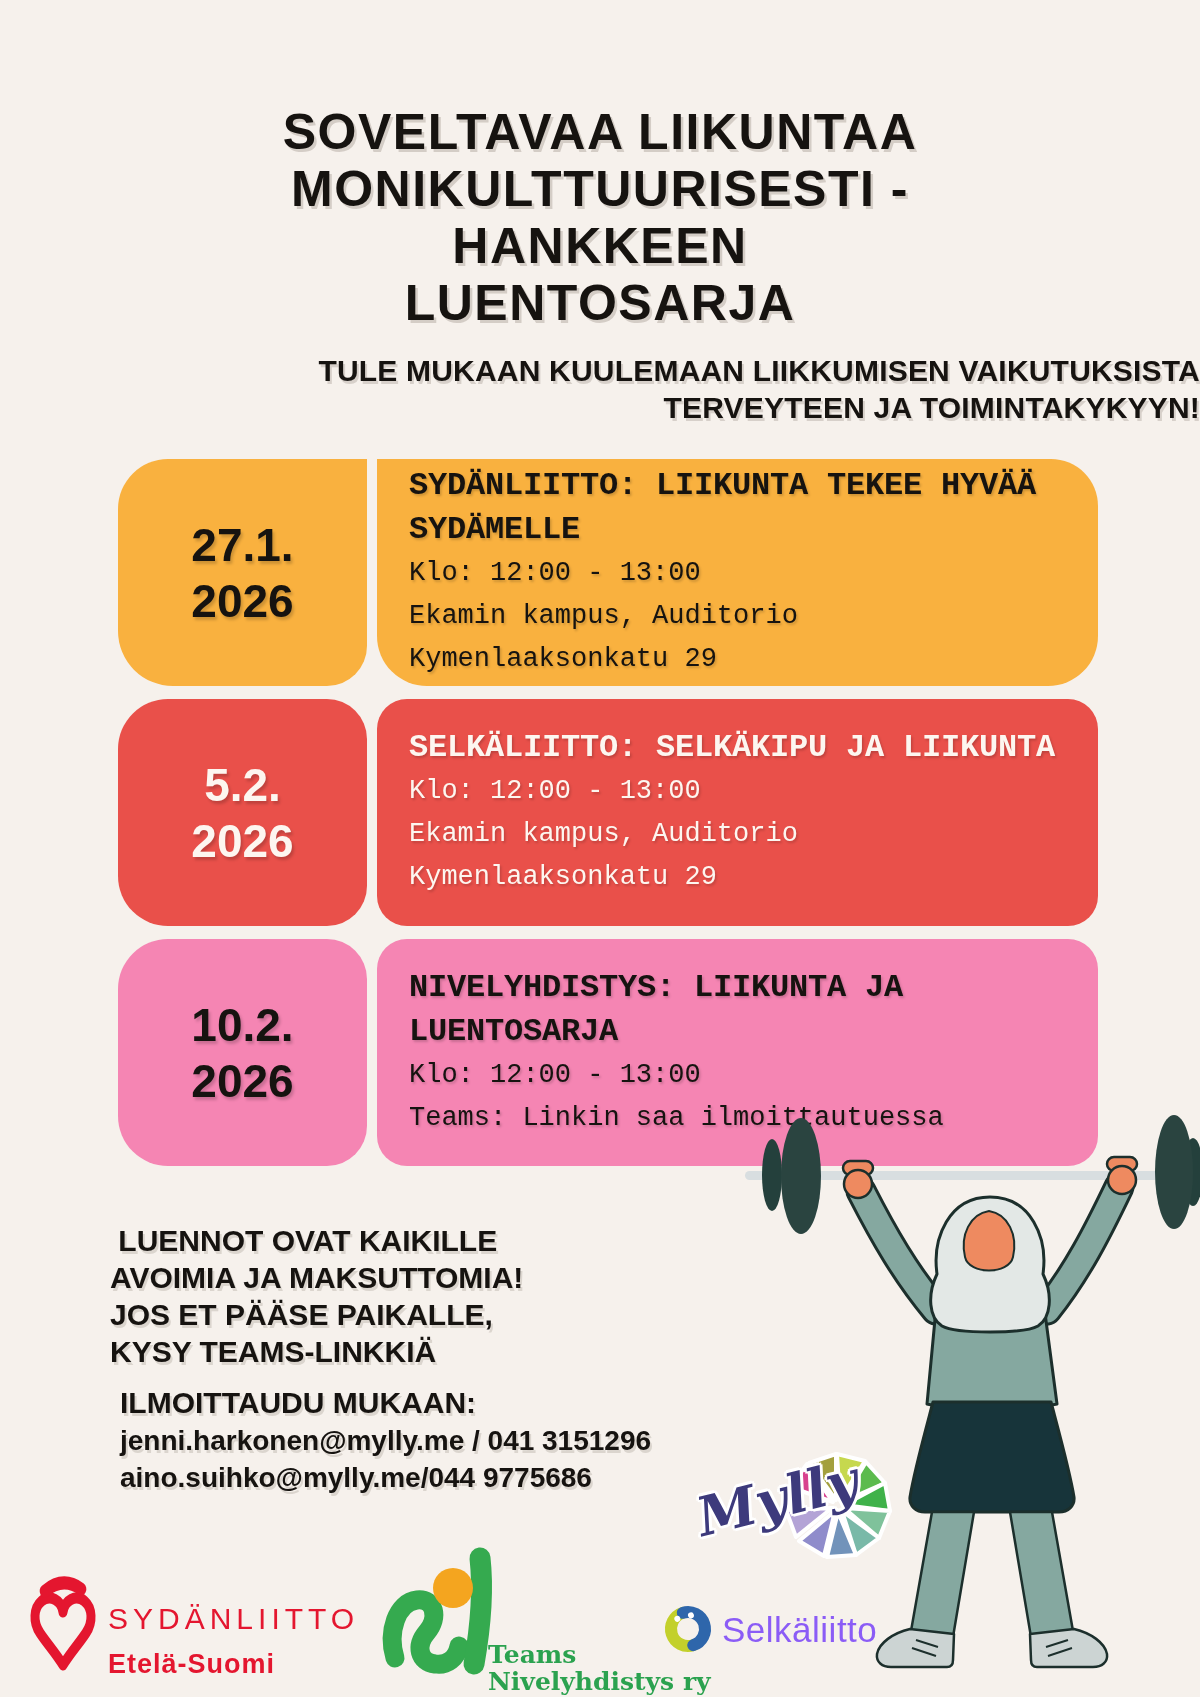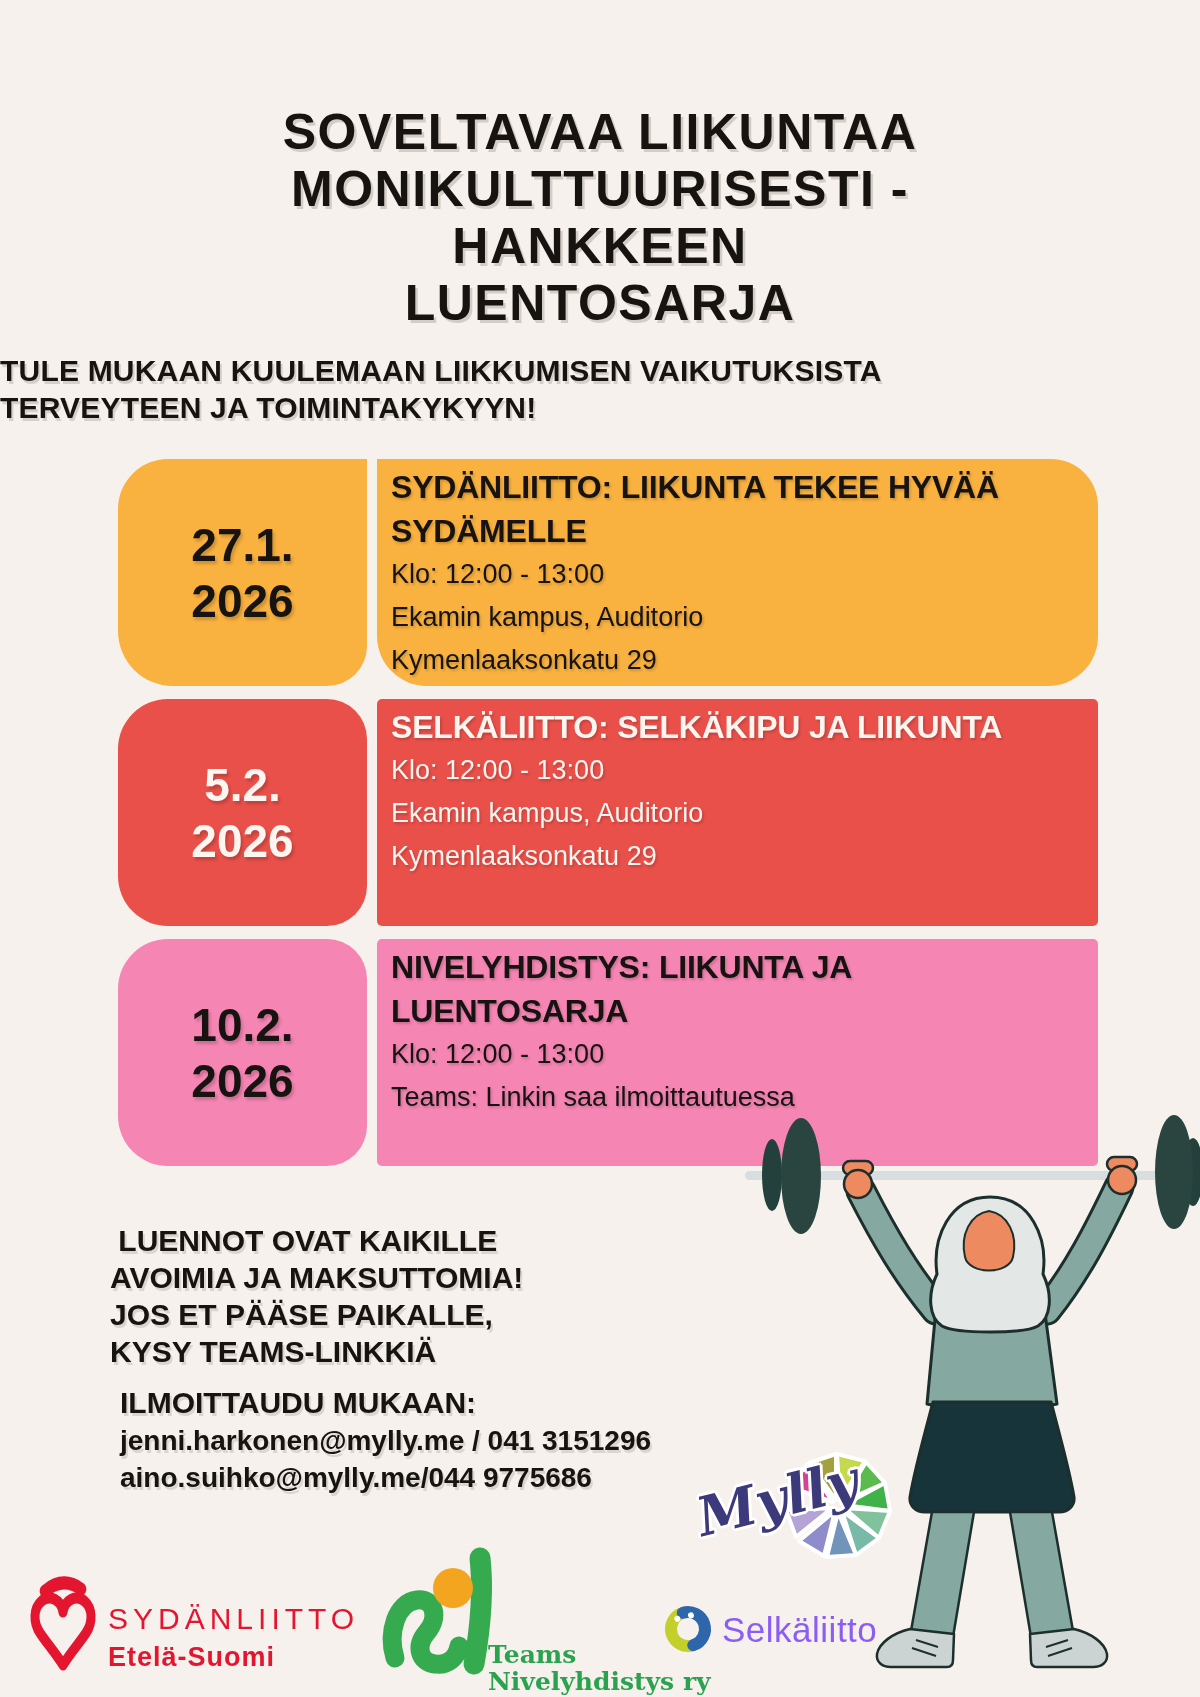--- a/index.html
+++ b/index.html
@@ -9,48 +9,48 @@
     font-family:"Liberation Sans",sans-serif;color:#161310;
   }
   .pre{white-space:pre-line;}
   
   .main-title{
     position:absolute;top:70px;left:0;right:0;text-align:center;
     font-size:50px;line-height:57px;font-weight:bold;letter-spacing:1.5px;
     text-shadow:2.5px 3px 0 rgba(125,112,100,.28);
   }
   .subtitle{
-    position:absolute;top:352px;left:0;right:0;text-align:left;
+    position:absolute;top:352px;left:0;right:0;text-align:right;
     font-size:30px;line-height:37px;font-weight:bold;letter-spacing:.2px;
     text-shadow:2px 2.5px 0 rgba(125,112,100,.25);
   }
   
   .events{position:absolute;top:459px;left:118px;width:980px;}
   .event{display:flex;gap:10px;height:227px;margin-bottom:13px;}
   .panel{box-sizing:border-box;}
   .event-date{
     width:249px;flex:none;display:flex;align-items:center;justify-content:center;
     text-align:center;font-weight:bold;font-size:46px;line-height:56px;
     text-shadow:2px 2.5px 3px rgba(0,0,0,.18);
   }
   .event-body{
-    flex:1;display:flex;flex-direction:column;justify-content:flex-start;
-    padding:6px 18px 6px 14px;
-    font-family:Liberation Sans, sans-serif;
+    flex:1;display:flex;flex-direction:column;justify-content:center;
+    padding:6px 18px 6px 32px;
+    font-family:Liberation Mono, monospace;
     text-shadow:1.5px 2px 2.5px rgba(0,0,0,.18);
   }
   .event-title{font-weight:bold;font-size:32px;line-height:44px;letter-spacing:-.2px;}
   .event-line{font-size:27px;line-height:43px;}
   .event--1 .panel{background:#f9b13f;color:#161310;}
   .event--2 .panel{background:#e9504a;color:#fdf6f0;}
   .event--3 .panel{background:#f585b3;color:#161310;}
   .event--1 .event-date{border-radius:50px 0 40px 55px;}
   .event--1 .event-body{border-radius:0 47px 50px 50px;}
   .event--2 .event-date,.event--3 .event-date{border-radius:50px 40px 40px 50px;}
-  .event--2 .event-body,.event--3 .event-body{border-radius:5px;}
+  .event--2 .event-body,.event--3 .event-body{border-radius:30px;}
   
   .free-note{
     position:absolute;left:110px;top:1222px;
     font-size:30px;line-height:37px;font-weight:bold;
     text-shadow:2px 2.5px 0 rgba(125,112,100,.22);
   }
   .signup{position:absolute;left:120px;top:1384px;
     text-shadow:2px 2.5px 0 rgba(125,112,100,.22);}
   .signup-heading{font-size:30px;line-height:38px;font-weight:bold;}
   .signup-line{font-size:28px;line-height:37px;font-weight:bold;}
@@ -59,21 +59,21 @@
   .mylly-script{
     position:absolute;left:698px;top:1486px;
     transform:rotate(-14deg);transform-origin:left center;
     font-family:"DejaVu Serif",serif;font-style:italic;font-weight:bold;
     font-size:54px;color:#3d3a7c;
     text-shadow:-2px -2px 0 #fff,2px -2px 0 #fff,-2px 2px 0 #fff,2px 2px 0 #fff,
                  3px 0 0 #fff,-3px 0 0 #fff,0 3px 0 #fff,0 -3px 0 #fff;
   }
   .sydanliitto-text{position:absolute;left:108px;top:1603px;color:#e4162f;}
   .sydanliitto-name{font-size:30px;font-weight:normal;letter-spacing:5px;line-height:32px;}
-  .sydanliitto-region{font-size:27px;font-weight:bold;letter-spacing:1px;line-height:30px;margin-top:7px;}
+  .sydanliitto-region{font-size:27px;font-weight:bold;letter-spacing:1px;line-height:30px;margin-top:14px;}
   .nivelyhdistys-text{
     position:absolute;left:488px;top:1641px;color:#2ba24f;
     font-family:"DejaVu Serif",serif;font-weight:bold;font-size:25px;line-height:27px;
   }
   .selkaliitto-text{
     position:absolute;left:722px;top:1610px;color:#8b5cf6;
     font-size:35px;font-weight:500;letter-spacing:.5px;
   }
 </style>
 </head>

